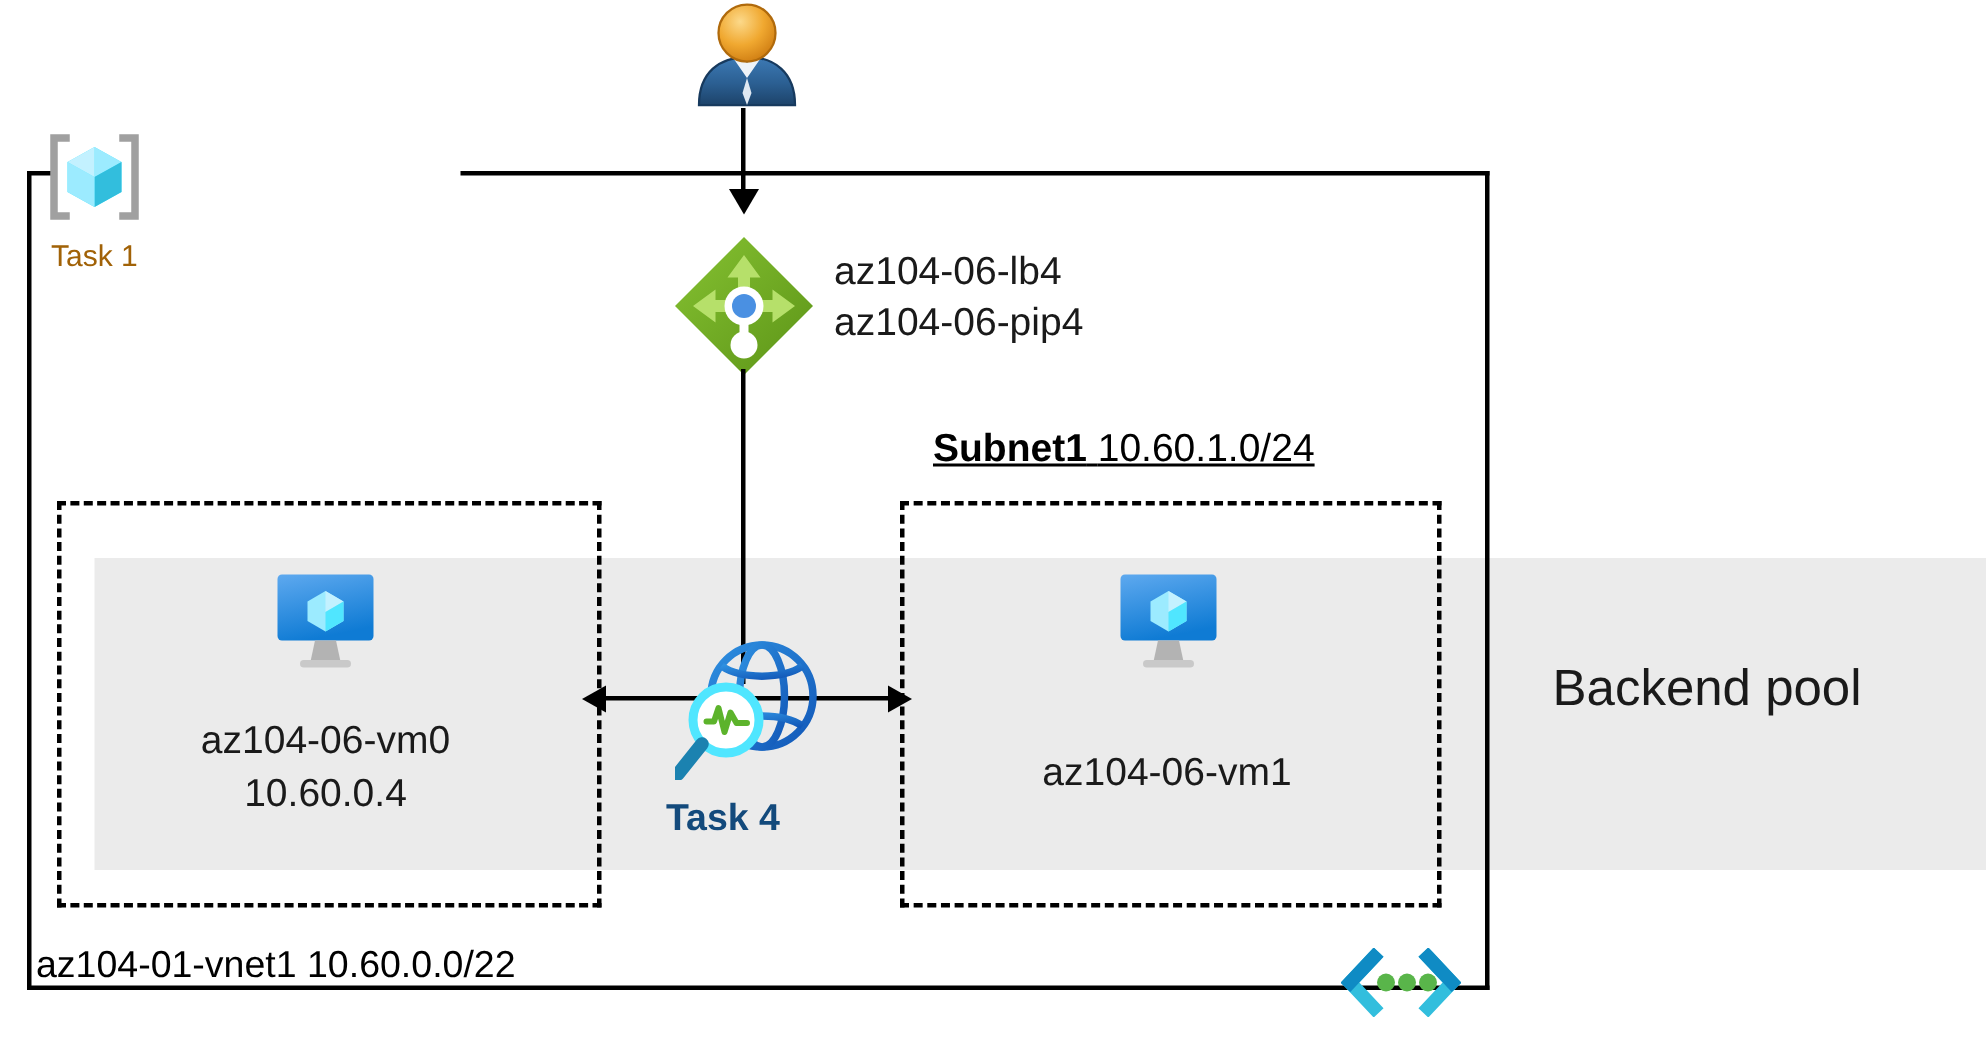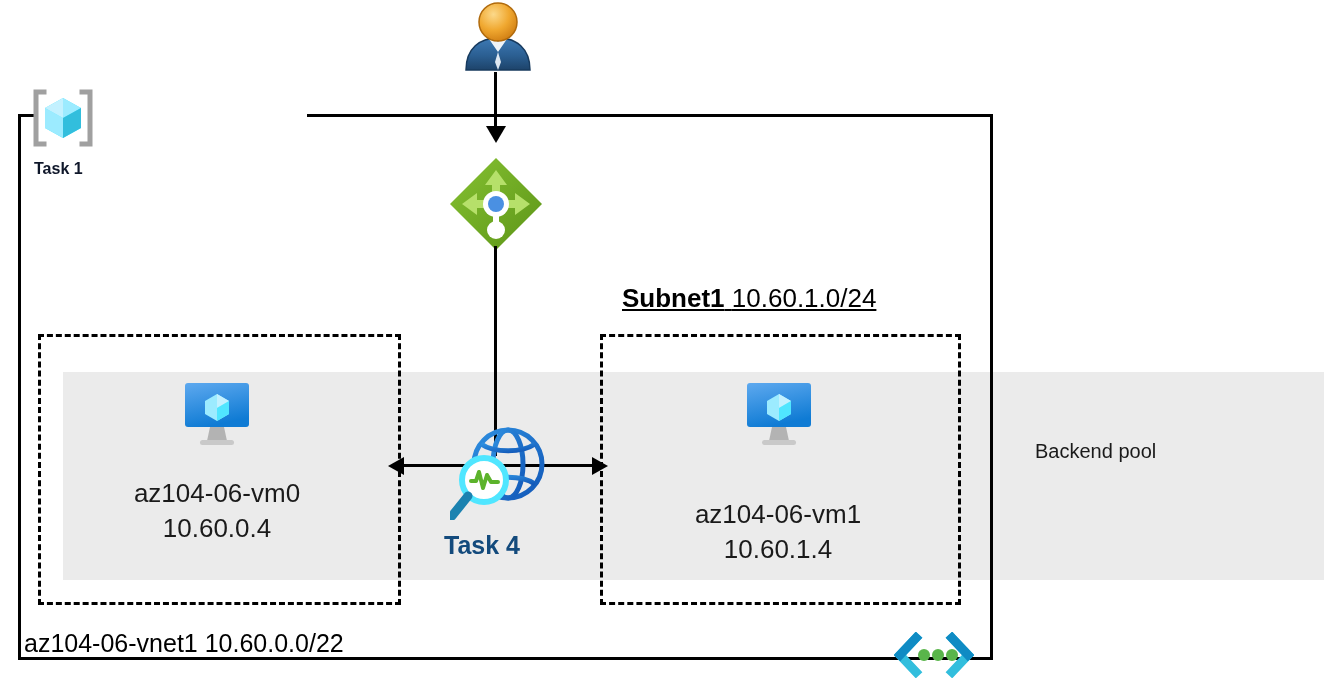--- a/index.html
+++ b/index.html
@@ -25,21 +25,21 @@
     left: 63px;
     top: 372px;
     width: 1261px;
     height: 208px;
     background: #ebebeb;
   }
   .backend-label {
     left: 1035px;
     top: 440px;
     width: 290px;
-    font-size: 20px;
+    font-size: 34px;
     color: #1a1a1a;
     white-space: nowrap;
   }
 
   
   .rg-border-left {
     left: 18px; top: 114px;
     width: 3px; height: 546px;
     background: #000;
   }
@@ -67,22 +67,22 @@
   
   .rg-icon { left: 30px; top: 88px; width: 66px; height: 60px; }
 
   .rg-name {
     left: 107px; top: 97px;
     font-size: 25px; color: #1a1a1a;
     white-space: nowrap;
   }
   .task1-label {
     left: 34px; top: 160px;
-    font-size: 16px; font-weight: bold;
-    color: #0f172a;
+    font-size: 20px; font-weight: normal;
+    color: #a16207;
     white-space: nowrap;
   }
   .task2-label {
     left: 444px; top: 531px;
     font-size: 25px; font-weight: bold;
     color: #134a7c;
     white-space: nowrap;
   }
 
   
@@ -244,20 +244,22 @@
         <polygon points="14,48 29,37 29,44 40,44 40,52 29,52 29,59"></polygon>
         <polygon points="82,48 67,37 67,44 56,44 56,52 67,52 67,59"></polygon>
       </g>
       <circle cx="48" cy="48" r="13" fill="#ffffff"></circle>
       <circle cx="48" cy="48" r="8" fill="#4a90e2"></circle>
       <rect x="45" y="58" width="6" height="12" fill="#ffffff"></rect>
       <circle cx="48" cy="74" r="9" fill="#ffffff"></circle>
     </svg>
   </div>
   <div class="abs lb-names">
+    <div>az104-06-lb4</div>
+    <div>az104-06-pip4</div>
   </div>
 
   <div class="abs line-lb-globe"></div>
 
   <div class="abs subnet-box subnet0-box"></div>
   <div class="abs vm-icon vm0-icon">
     <svg viewBox="0 0 74 66" width="74" height="66">
       <defs>
         <linearGradient id="vmScreen" x1="0" y1="0" x2="0.3" y2="1">
           <stop offset="0%" stop-color="#5ea9ef"></stop>
@@ -293,21 +295,20 @@
       <rect x="5" y="2" width="64" height="44" rx="3" fill="url(#vmScreen2)"></rect>
       <polygon points="37,13 49,20 49,33 37,40 25,33 25,20" fill="#9cebff"></polygon>
       <polygon points="37,13 49,20 37,27" fill="#c3f1ff"></polygon>
       <polygon points="37,27 49,20 49,33 37,40" fill="#50e6ff"></polygon>
       <path d="M30 46 L44 46 L47 60 L27 60 Z" fill="#b3b3b3"></path>
       <rect x="20" y="59" width="34" height="5" rx="2.5" fill="#c9c9c9"></rect>
     </svg>
   </div>
   <div class="abs vm-label vm1-label">
     <div>az104-06-vm1</div>
-    <div>10.60.1.4</div>
   </div>
 
   <div class="abs hline-subnets"></div>
   <div class="abs hhead-left"></div>
   <div class="abs hhead-right"></div>
 
   <div class="abs nw-icon">
     <svg viewBox="0 0 100 100" width="100" height="100">
       <defs>
         <linearGradient id="globeGrad" x1="0" y1="0" x2="1" y2="1">
@@ -322,21 +323,21 @@
         <path d="M31 24 C44 33 72 33 85 24"></path>
         <path d="M31 64 C44 55 72 55 85 64"></path>
       </g>
       <circle cx="34" cy="60" r="22" fill="#ffffff" stroke="#50e6ff" stroke-width="6"></circle>
       <polyline points="21,61 26,61 29,52 33,68 37,55 41,62 48,62" fill="none" stroke="#5cb32b" stroke-width="4" stroke-linejoin="round" stroke-linecap="round"></polyline>
       <line x1="18" y1="76" x2="2" y2="96" stroke="#1b82b0" stroke-width="9" stroke-linecap="round"></line>
     </svg>
   </div>
   <div class="abs task2-label">Task 4</div>
 
-  <div class="abs vnet-label">az104-06-vnet1 10.60.0.0/22</div>
+  <div class="abs vnet-label">az104-01-vnet1 10.60.0.0/22</div>
   <div class="abs vnet-icon">
     <svg viewBox="0 0 80 46" width="80" height="46">
       <g stroke-linecap="square" fill="none" stroke-width="9">
         <path d="M22 6 L6 23 L22 40" stroke="#32bedd"></path>
         <path d="M22 6 L6 23" stroke="#0f8bc4"></path>
         <path d="M58 6 L74 23 L58 40" stroke="#32bedd"></path>
         <path d="M58 6 L74 23" stroke="#0f8bc4"></path>
       </g>
       <circle cx="30" cy="23" r="6" fill="#59b54a"></circle>
       <circle cx="44" cy="23" r="6" fill="#59b54a"></circle>

